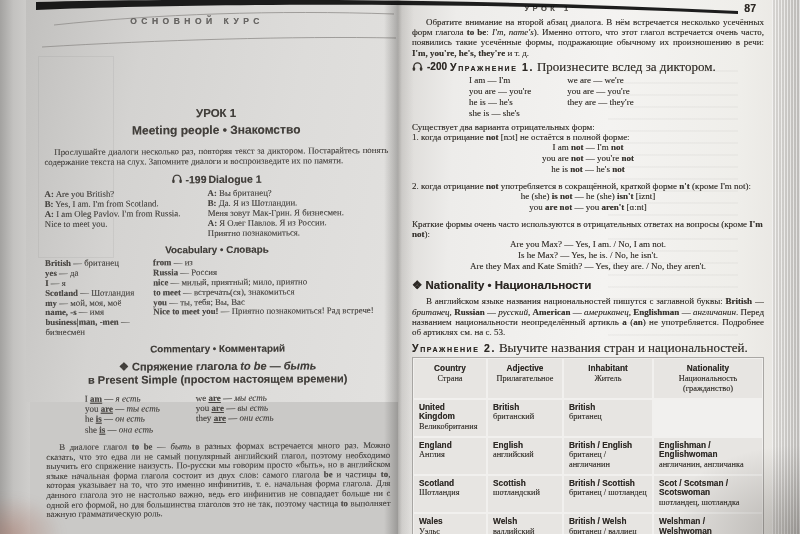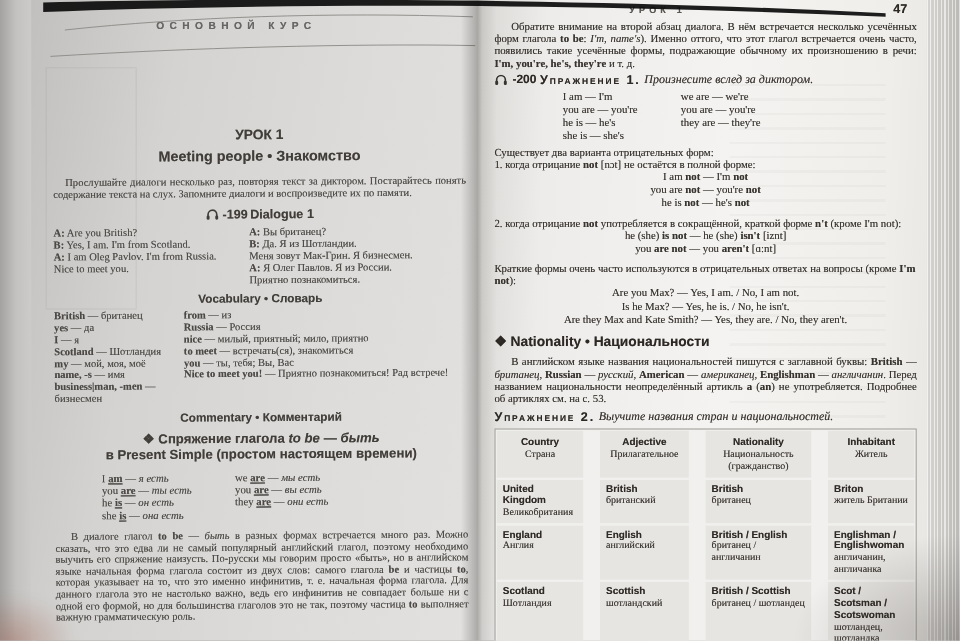--- a/index.html
+++ b/index.html
@@ -3,21 +3,21 @@
 <meta charset="utf-8">
 <style>
   html,body{margin:0;padding:0;background:#9b9a98;}
   .photo{position:relative;width:800px;height:534px;overflow:hidden;
          background:#cac9c7;font-family:"Liberation Serif",serif;}
   .sans{font-family:"Liberation Sans",sans-serif;}
 
   
   .under-left{position:absolute;left:0;top:0;bottom:0;width:30px;
     background:linear-gradient(90deg,#a3a2a0,#c3c2c0 45%,#cfcecc);}
-  .left-page{position:absolute;left:26px;top:0;width:372px;height:534px;
+  .left-page{position:absolute;left:26px;top:0;width:372px;height:402px;
     background:linear-gradient(100deg,#c1c0be,#d4d3d1 28%,#dddcda 65%,#e2e1df);
     color:#4b4845;text-shadow:0 0 .5px rgba(75,72,69,.55);}
   .right-page{position:absolute;left:398px;top:0;width:374px;height:534px;
     background:linear-gradient(92deg,#dad8d5,#edecea 15%,#f4f3f1 55%,#efeeea 88%,#e9e7e3);
     color:#37332e;text-shadow:0 0 .35px rgba(55,51,46,.55);}
   .spine{position:absolute;left:384px;top:0;bottom:0;width:30px;pointer-events:none;
     background:linear-gradient(90deg,rgba(50,48,45,0),rgba(50,48,45,.30) 45%,rgba(50,48,45,.10) 60%,rgba(50,48,45,0));}
   .fore-edge{position:absolute;right:0;top:0;bottom:0;width:28px;
     background:linear-gradient(90deg,#e8e6e3,#dcdad7 40%,#c6c4c1);}
   .fore-edge:after{content:"";position:absolute;inset:0;
@@ -65,30 +65,30 @@
 
   
   .rp-header{position:absolute;left:0;right:74px;top:4px;text-align:center;
     font-size:7.5px;font-weight:bold;letter-spacing:3.5px;color:#5a5753;}
   .rp-pagenum{position:absolute;right:16px;top:2px;font-size:10.5px;font-weight:bold;color:#2c2824;}
   .rp-content{position:absolute;left:14px;right:8px;top:0;font-size:9px;line-height:10.2px;}
   .rpar{margin:17px 0 0;text-align:justify;text-indent:14px;}
   .ex-head{margin-top:4px;display:flex;align-items:flex-end;gap:3px;}
   .ex-track{font-weight:bold;font-size:10px;color:#2c2824;}
   .ex-title{font-variant:small-caps;letter-spacing:1.6px;font-weight:bold;font-size:10.5px;color:#2c2824;}
-  .ex-sub{font-style:italic;font-size:10px;}
+  .ex-sub{font-size:13px;}
   .contr{display:flex;gap:36px;margin:3px 0 0 57px;}
   .contr div{line-height:11px;}
   .plain{margin-top:3px;}
   .cex{text-align:center;line-height:10.8px;}
   .gap6{margin-top:6px;}
   .nat-title{margin:8px 0 0;text-align:left;font-size:11.5px;line-height:13px;
     font-weight:bold;color:#2c2824;}
   .natable{margin-top:4px;border:1px solid #a9a7a4;background:#f1f0ee;padding:1px;}
-  .trow{display:grid;grid-template-columns:72px 74px 88px 1fr;gap:14px;margin-bottom:2px;}
+  .trow{display:grid;grid-template-columns:72px 74px 88px 1fr;gap:2px;margin-bottom:2px;}
   .trow:last-child{margin-bottom:0;}
   .tcell{background:#e7e5e2;padding:3px 5px 4px;}
   .th .tcell{text-align:center;min-height:26px;padding-top:5px;}
   .tc-en{font-family:"Liberation Sans",sans-serif;font-weight:bold;font-size:8.3px;line-height:9.7px;color:#2e2a26;}
   .tc-ru{font-size:8.3px;line-height:9.7px;}
   u{text-decoration:underline;text-underline-offset:1px;}
 </style>
 </head>
 <body>
 
@@ -176,21 +176,21 @@
         </div>
       </div>
 
       <p class="lpar">В диалоге глагол <b>to be</b> — <i>быть</i> в разных формах встречается много раз. Можно сказать, что это едва ли не самый популярный английский глагол, поэтому необходимо выучить его спряжение наизусть. По-русски мы говорим просто «быть», но в английском языке начальная форма глагола состоит из двух слов: самого глагола <b>be</b> и частицы <b>to</b>, которая указывает на то, что это именно инфинитив, т. е. начальная форма глагола. Для данного глагола это не настолько важно, ведь его инфинитив не совпадает больше ни с одной его формой, но для большинства глаголов это не так, поэтому частица <b>to</b> выполняет важную грамматическую роль.</p>
     </div>
   </div>
 
   <div class="right-page">
     <div class="ghost-right"></div>
     <div class="rp-header sans">УРОК 1</div>
-    <div class="rp-pagenum sans">47</div>
+    <div class="rp-pagenum sans">87</div>
 
     <div class="rp-content">
       <p class="rpar">Обратите внимание на второй абзац диалога. В нём встречается несколько усечённых форм глагола <b>to be</b>: <i>I'm, name's</i>). Именно оттого, что этот глагол встречается очень часто, появились такие усечённые формы, подражающие обычному их произношению в речи: <b>I'm, you're, he's, they're</b> и т. д.</p>
 
       <div class="ex-head">
         <span class="hp-icon">
           <svg width="11" height="10" viewBox="0 0 12 11" fill="currentColor">
             <path d="M2 7 V5 a4 4 0 0 1 8 0 V7" fill="none" stroke="currentColor" stroke-width="1.5"></path>
             <rect x="0.7" y="5.8" width="2.7" height="3.9" rx="1.2"></rect>
             <rect x="8.6" y="5.8" width="2.7" height="3.9" rx="1.2"></rect>
@@ -242,45 +242,41 @@
         <div class="trow th">
           <div class="tcell">
             <div class="tc-en">Country</div>
             <div class="tc-ru">Страна</div>
           </div>
           <div class="tcell">
             <div class="tc-en">Adjective</div>
             <div class="tc-ru">Прилагательное</div>
           </div>
           <div class="tcell">
+            <div class="tc-en">Inhabitant</div>
+            <div class="tc-ru">Житель</div>
+          </div>
+          <div class="tcell">
             <div class="tc-en">Nationality</div>
             <div class="tc-ru">Национальность (гражданство)</div>
           </div>
-          <div class="tcell">
-            <div class="tc-en">Inhabitant</div>
-            <div class="tc-ru">Житель</div>
-          </div>
         </div>
 
         <div class="trow">
           <div class="tcell">
             <div class="tc-en">United Kingdom</div>
             <div class="tc-ru">Великобритания</div>
           </div>
           <div class="tcell">
             <div class="tc-en">British</div>
             <div class="tc-ru">британский</div>
           </div>
           <div class="tcell">
             <div class="tc-en">British</div>
             <div class="tc-ru">британец</div>
-          </div>
-          <div class="tcell">
-            <div class="tc-en">Briton</div>
-            <div class="tc-ru">житель Британии</div>
           </div>
         </div>
 
         <div class="trow">
           <div class="tcell">
             <div class="tc-en">England</div>
             <div class="tc-ru">Англия</div>
           </div>
           <div class="tcell">
             <div class="tc-en">English</div>

